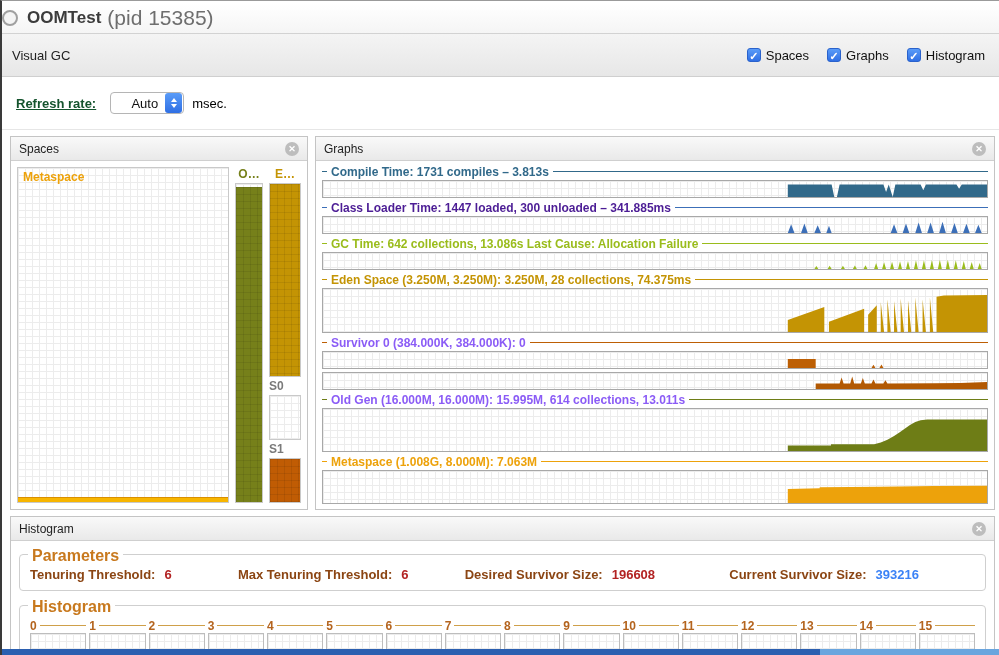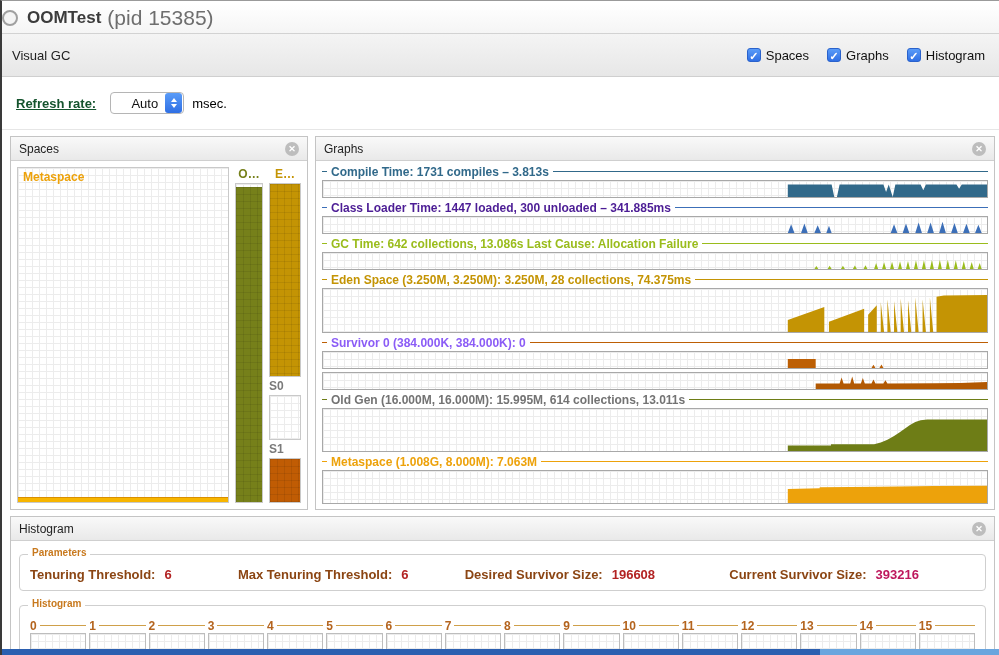--- a/index.html
+++ b/index.html
@@ -65,21 +65,21 @@
   .gtitle{display:flex;align-items:center;gap:4px;font-size:12px;font-weight:bold;height:13px;white-space:nowrap;}
   .tl{height:1px;}
   .tl.short{width:5px;}
   .tl.grow{flex:1;}
   .gstrip{position:relative;border:1px solid #a8a8a8;}
   .gstrip svg{position:absolute;inset:0;width:100%;height:100%;display:block;}
   
   #histogram-panel{margin:6px 4px 0 8px;height:200px;}
   .hist-body{flex:1;padding:4px 8px 0;overflow:hidden;}
   .fieldset{position:relative;border:1px solid #cfcfcf;border-radius:4px;margin-top:9px;padding:12px 10px 8px;}
-  .ftitle{position:absolute;top:-8px;left:8px;background:#fff;padding:0 4px;font-size:10px;font-weight:bold;}
+  .ftitle{position:absolute;top:-8px;left:8px;background:#fff;padding:0 4px;font-size:16px;font-weight:bold;}
   .params-row{display:flex;}
   .param{font-size:13px;white-space:nowrap;}
   .param:nth-child(1){flex:0 0 22%;}
   .param:nth-child(2){flex:0 0 24%;}
   .param:nth-child(3){flex:0 0 28%;}
   .plabel{font-weight:bold;margin-right:9px;}
   .pvalue{font-weight:bold;}
   .bins-row{display:flex;gap:3px;}
   .bin{flex:1;min-width:0;}
   .bintitle{display:flex;align-items:center;gap:3px;font-size:12px;font-weight:bold;height:15px;}
@@ -232,21 +232,21 @@
             </div>
           </div>
           <div class="gblock">
             <div class="gstrip grid" style="height: 16px;">
               <svg viewBox="0 0 100 100" preserveAspectRatio="none">
                 <polygon points="74.2,100 74.2,66 77.8,66 78.1,28 78.4,66 79.4,66 79.7,22 80,66 81,66 81.3,32 81.6,66 82.6,66 82.9,40 83.2,66 84.4,66 84.7,46 85,66 92,64 96,62 100,56 100,100" fill="#b25903"></polygon>
               </svg>
             </div>
           </div>
           <div class="gblock">
-            <div class="gtitle" style="color: #737373;">
+            <div class="gtitle" style="color: #8b5cf6;">
               <span class="tl short" style="background: rgb(110, 125, 22);"></span>
               <span>Old Gen (16.000M, 16.000M): 15.995M, 614 collections, 13.011s</span>
               <span class="tl grow" style="background: rgb(110, 125, 22);"></span>
             </div>
             <div class="gstrip grid" style="height: 42px;">
               <svg viewBox="0 0 100 100" preserveAspectRatio="none">
                 <polygon points="70,100 70,87 76.5,87 76.5,84 83,84 84,80 85,73 86,64 86.8,56 87.6,47 88.4,38 89.2,31 90,27 91,25 100,25 100,100" fill="#6e7d16"></polygon>
               </svg>
             </div>
           </div>
@@ -272,21 +272,21 @@
       <span>Histogram</span>
       <span class="close">✕</span>
     </div>
     <div class="hist-body">
       <div class="fieldset">
         <span class="ftitle" style="color: rgb(200, 121, 30);">Parameters</span>
         <div class="params-row">
             <div class="param"><span class="plabel" style="color: rgb(139, 69, 19);">Tenuring Threshold:</span><span class="pvalue" style="color: rgb(178, 34, 34);">6</span></div>
             <div class="param"><span class="plabel" style="color: rgb(139, 69, 19);">Max Tenuring Threshold:</span><span class="pvalue" style="color: rgb(178, 34, 34);">6</span></div>
             <div class="param"><span class="plabel" style="color: rgb(139, 69, 19);">Desired Survivor Size:</span><span class="pvalue" style="color: rgb(178, 34, 34);">196608</span></div>
-            <div class="param"><span class="plabel" style="color: rgb(139, 69, 19);">Current Survivor Size:</span><span class="pvalue" style="color: #be185d;">393216</span></div>
+            <div class="param"><span class="plabel" style="color: rgb(139, 69, 19);">Current Survivor Size:</span><span class="pvalue" style="color: #3b82f6;">393216</span></div>
           </div>
       </div>
       <div class="fieldset" style="margin-top:14px">
         <span class="ftitle" style="color: rgb(200, 121, 30);">Histogram</span>
         <div class="bins-row">
             <div class="bin">
               <div class="bintitle">
                 <span style="color: rgb(180, 100, 30);">0</span>
                 <span class="binline"></span>
               </div>

